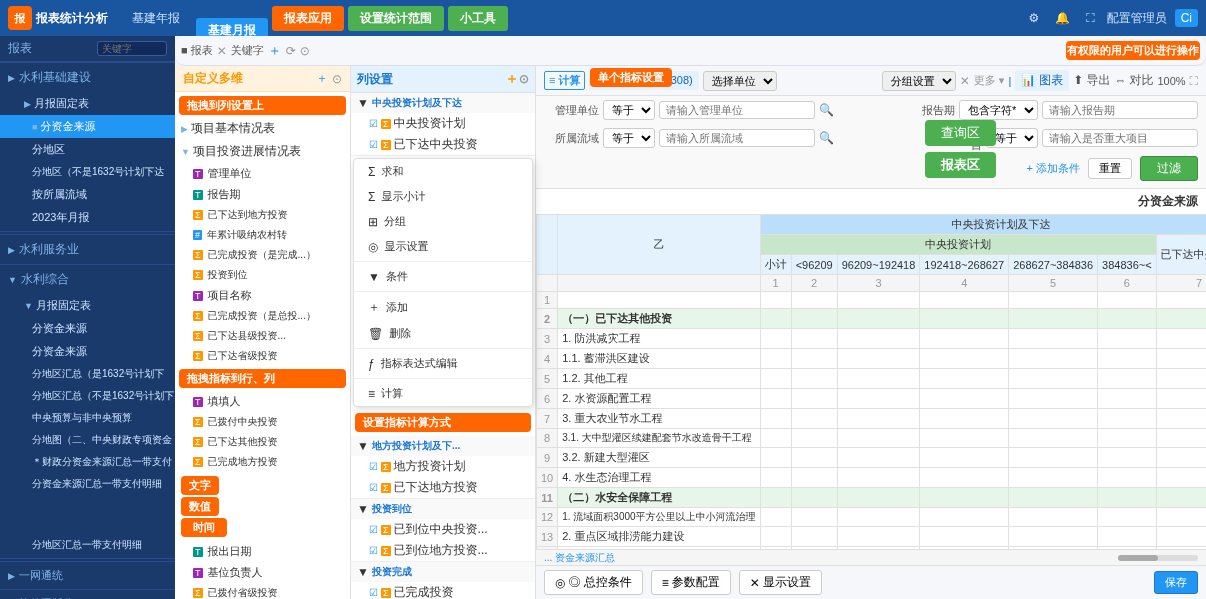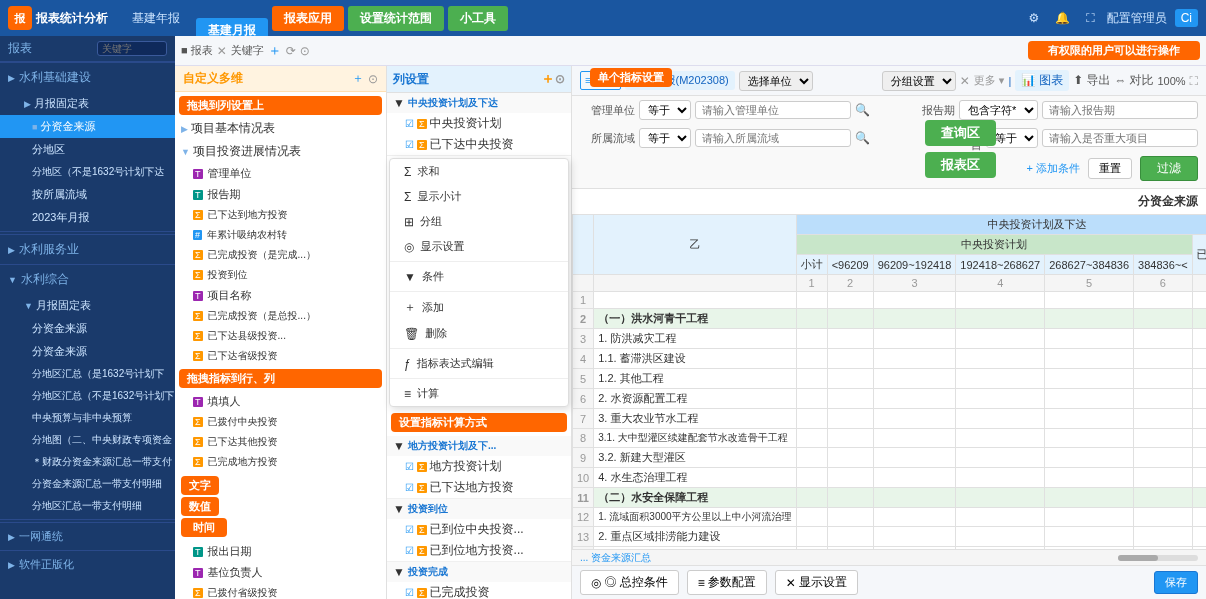--- a/index.html
+++ b/index.html
@@ -26,27 +26,27 @@
     .sidebar-item.active { background: #2196f3; color: white; }
     .sidebar-item.level2 { padding-left: 24px; }
     .sidebar-item.level3 { padding-left: 32px; }
     .sidebar-divider { height: 1px; background: #2a4a8b; margin: 2px 0; }
     .tree-arrow { color: #7eb3e8; font-size: 9px; flex-shrink: 0; }
 
     
     .content-area { flex: 1; display: flex; flex-direction: column; overflow: hidden; }
 
     
-    .toolbar { background: #f5f7fa; border-bottom: 1px solid #dde; display: flex; align-items: center; gap: 4px; padding: 4px 8px; flex-wrap: wrap; }
+    .toolbar { background: #f5f7fa; border-bottom: 1px solid #dde; display: flex; align-items: center; gap: 4px; padding: 4px 8px; flex-wrap: wrap; border-radius: 10px; }
 
     
     .three-panel { display: flex; flex: 1; overflow: hidden; }
 
     
-    .panel-left { width: 212px; background: white; border-right: 1px solid #e0e0e0; display: flex; flex-direction: column; flex-shrink: 0; }
+    .panel-left { width: 176px; background: white; border-right: 1px solid #e0e0e0; display: flex; flex-direction: column; flex-shrink: 0; }
     .panel-header { padding: 4px 8px; background: #f5f7fa; border-bottom: 1px solid #e0e0e0; display: flex; align-items: center; gap: 4px; font-size: 11px; color: #333; }
     .panel-content { flex: 1; overflow-y: auto; }
     .tree-item { padding: 3px 6px; cursor: pointer; display: flex; align-items: center; gap: 3px; font-size: 11px; color: #333; }
 
     
     .panel-right { flex: 1; display: flex; flex-direction: column; overflow: hidden; background: white; }
 
     
     .filter-area { background: #f9f9f9; border-bottom: 1px solid #e0e0e0; padding: 4px 8px; }
     .filter-row { display: flex; align-items: center; gap: 4px; margin-bottom: 3px; flex-wrap: wrap; }
@@ -154,21 +154,21 @@
         <span class="tree-arrow">▼</span>月报固定表
       </div>
       <div class="sidebar-item level3">分资金来源</div>
       <div class="sidebar-item level3">分资金来源</div>
       <div class="sidebar-item level3" style="font-size:10px;">分地区汇总（是1632号计划下</div>
       <div class="sidebar-item level3" style="font-size:10px;">分地区汇总（不是1632号计划下</div>
       <div class="sidebar-item level3" style="font-size:10px;">中央预算与非中央预算</div>
       <div class="sidebar-item level3" style="font-size:10px;">分地图（二、中央财政专项资金</div>
       <div class="sidebar-item level3" style="font-size:10px;">＊财政分资金来源汇总一带支付</div>
       <div class="sidebar-item level3" style="font-size:10px;">分资金来源汇总一带支付明细</div>
-      <div class="sidebar-item level3" style="font-size:10px;">分地区汇总一带支付明细</div>
+      <div class="sidebar-item level3" style="font-size:10px;margin-top:39px;">分地区汇总一带支付明细</div>
 
       <div class="sidebar-divider"></div>
       <div class="sidebar-section-header">
         <span class="tree-arrow">▶</span>一网通统
       </div>
       <div class="sidebar-section-header">
         <span class="tree-arrow">▶</span>软件正版化
       </div>
 
     </div>
@@ -177,21 +177,21 @@
 
       <div class="toolbar" style="height:30px;padding:3px 6px;">
         <span style="color:#555;font-size:11px;">■ 报表</span>
         <span style="color:#999;cursor:pointer;">✕</span>
         <span style="color:#555;font-size:11px;">关键字</span>
         <span style="color:#2196f3;cursor:pointer;font-size:14px;">＋</span>
         <span style="color:#999;cursor:pointer;">⟳</span>
         <span style="color:#999;cursor:pointer;">⊙</span>
         <span style="flex:1;"></span>
 
-        <div style="background:#ff6600;color:white;border-radius:4px;padding:2px 20px;font-size:11px;font-weight:bold;">有权限的用户可以进行操作</div>
+        <div style="background:#ff6600;color:white;border-radius:4px;padding:2px 1px;font-size:11px;font-weight:bold;">有权限的用户可以进行操作</div>
       </div>
 
       <div class="three-panel">
 
         <div class="panel-left">
           <div class="panel-header" style="background:#fff3e0;border-bottom:1px solid #ffe0b2;">
             <span style="color:#ff9800;font-weight:bold;">自定义多维</span>
             <span style="flex:1;"></span>
             <span style="color:#2196f3;cursor:pointer;">＋</span>
             <span style="color:#999;cursor:pointer;">⊙</span>
@@ -442,21 +442,21 @@
               </select>
               <input class="filter-input" placeholder="请输入是否重大项目" style="">
             </div>
             <div class="filter-row" style="justify-content:flex-end;gap:8px;">
               <span style="color:#2196f3;cursor:pointer;font-size:11px;">+ 添加条件</span>
               <button class="filter-btn reset">重置</button>
               <button class="filter-btn orange" style="background:#4caf50;color:white;border-color:#388e3c;padding:3px 16px;font-size:12px;">过滤</button>
             </div>
 
             <div style="position:absolute;right:210px;top:120px;display:flex;flex-direction:column;gap:6px;">
-              <div style="background:#4caf50;color:white;border-radius:4px;padding:4px 16px;font-size:13px;font-weight:bold;cursor:pointer;">查询区</div>
+              <div style="background:#4caf50;color:white;border-radius:4px;padding:4px 16px;font-size:13px;font-weight:normal;cursor:pointer;">查询区</div>
               <div style="background:#4caf50;color:white;border-radius:4px;padding:4px 16px;font-size:13px;font-weight:bold;cursor:pointer;">报表区</div>
             </div>
           </div>
 
           <div class="table-area" style="position:relative;">
 
             <div class="table-title">
               <span>分资金来源</span>
             </div>
             <table class="report-table">
@@ -497,21 +497,21 @@
                   <td></td>
                   <td></td>
                   <td></td>
                   <td></td>
                   <td></td>
                   <td></td>
                   <td></td>
                 </tr>
                 <tr class="section-header-row">
                   <td class="row-num">2</td>
-                  <td>（一）洪水河青干工程</td>
+                  <td>（一）已下达其他投资</td>
                   <td></td>
                   <td></td>
                   <td></td>
                   <td></td>
                   <td></td>
                   <td></td>
                   <td></td>
                 </tr>
                 <tr>
                   <td class="row-num">3</td>

